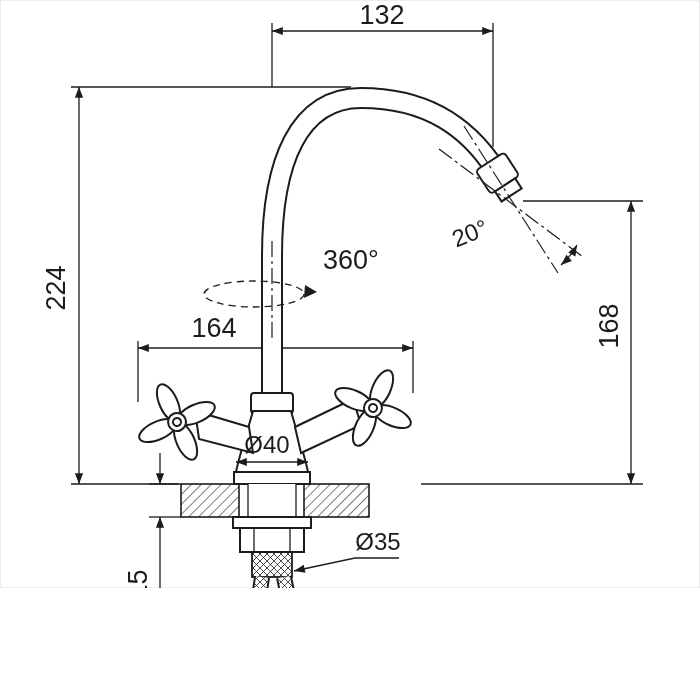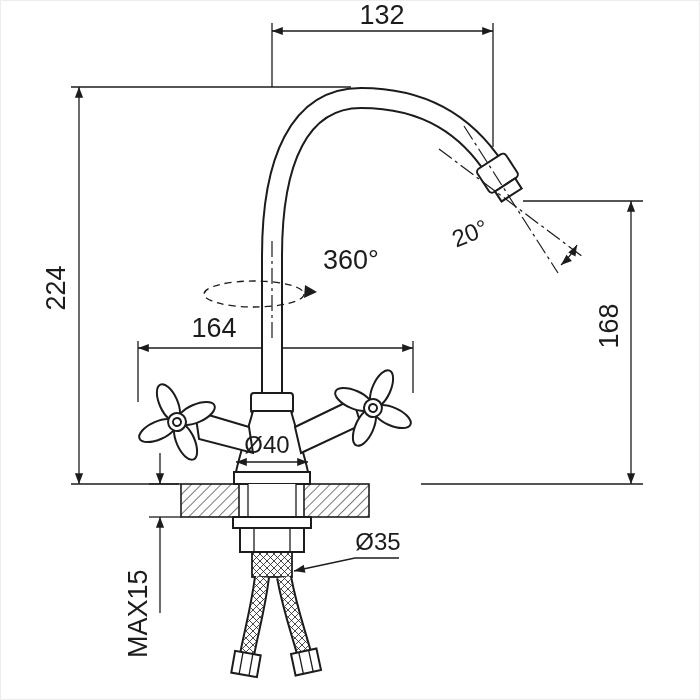--- a/index.html
+++ b/index.html
@@ -1,16 +1,16 @@
 <!DOCTYPE html>
 <html><head>
 <meta charset="utf-8">
 <style>
   html,body{margin:0;padding:0;background:#ffffff;}
-  .canvas{width:700px;height:700px;position:relative;background:#ffffff;border:1px solid #ededed;box-sizing:border-box;}
+  .canvas{width:700px;height:588px;position:relative;background:#ffffff;border:1px solid #ededed;box-sizing:border-box;}
   svg{display:block;}
   .thin{stroke:#1c1c1c;stroke-width:1.3;fill:none;}
   .obj{stroke:#1c1c1c;stroke-width:2;fill:#ffffff;}
   .cl{stroke:#1c1c1c;stroke-width:1.2;fill:none;stroke-dasharray:16 4 3 4;}
   .dimtxt{font-family:"Liberation Sans", sans-serif;font-size:27px;fill:#1c1c1c;}
   .dimtxt2{font-family:"Liberation Sans", sans-serif;font-size:24px;fill:#1c1c1c;}
 </style>
 </head>
 <body>
 

